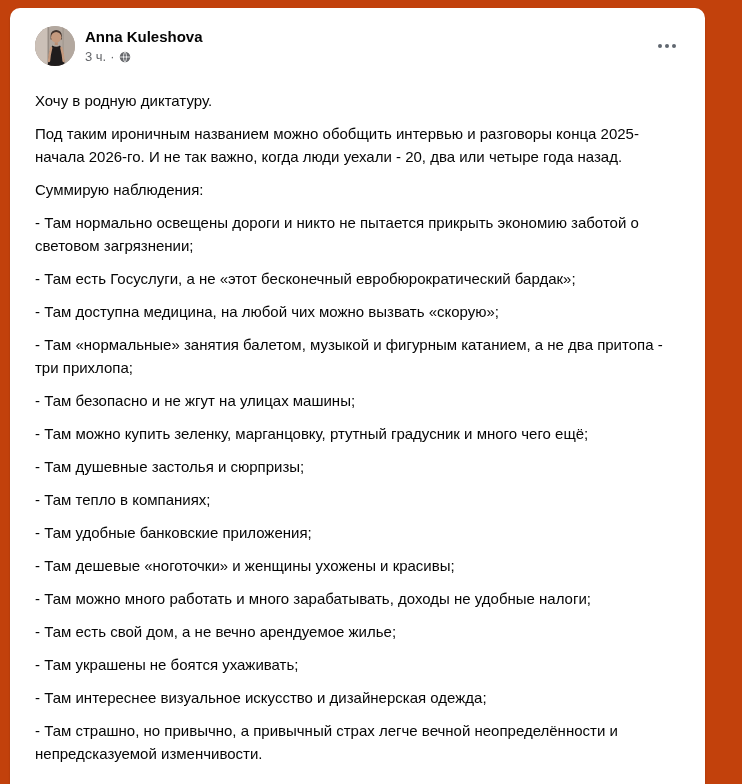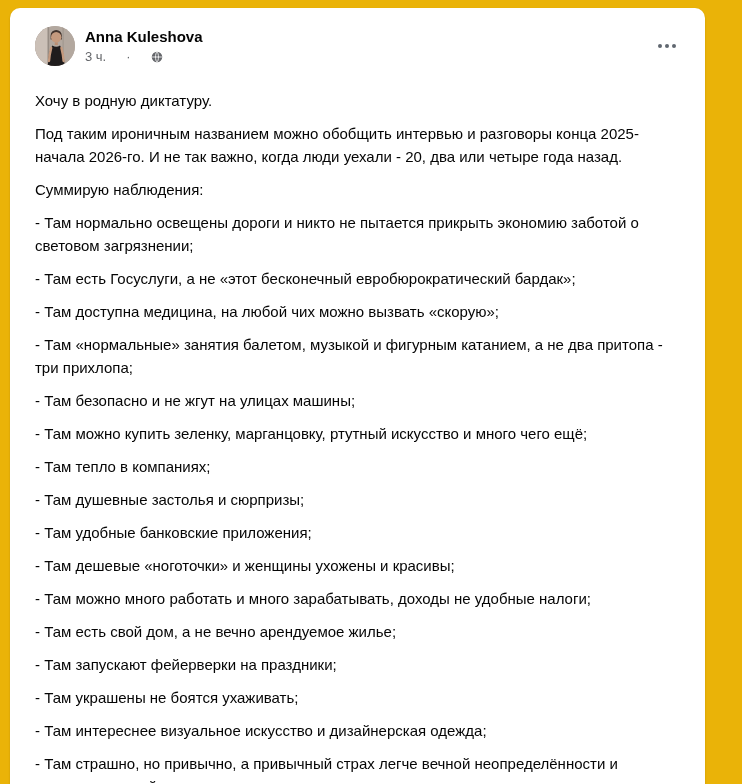--- a/index.html
+++ b/index.html
@@ -3,21 +3,21 @@
 <meta charset="utf-8">
 <style>
   * { margin: 0; padding: 0; box-sizing: border-box; }
   html, body { font-family: "Liberation Sans", "DejaVu Sans", sans-serif; }
   body { background: #f0f2f5; }
 
   .page {
     position: relative;
     width: 742px;
     height: 784px;
-    background: #eab308;
+    background: #c2410c;
     overflow: hidden;
   }
 
   .post-card {
     position: absolute;
     left: 10px;
     top: 8px;
     width: 695px;
     height: 800px;
     background: #ffffff;
@@ -47,21 +47,21 @@
   .author-name {
     font-size: 15px;
     font-weight: 700;
     color: #050505;
     line-height: 19px;
     cursor: pointer;
   }
   .meta-row {
     display: flex;
     align-items: center;
-    gap: 20px;
+    gap: 4px;
     margin-top: 3px;
     font-size: 13px;
     color: #65676b;
     line-height: 16px;
   }
   .meta-row .timestamp { cursor: pointer; }
   .meta-row .sep { color: #65676b; }
   .globe-icon svg { display: block; width: 12px; height: 12px; }
 
   .menu-btn {
@@ -146,27 +146,26 @@
 
     <div class="post-text">
         <p>Хочу в родную диктатуру.</p>
         <p>Под таким ироничным названием можно обобщить интервью и разговоры конца 2025-начала 2026-го. И не так важно, когда люди уехали - 20, два или четыре года назад.</p>
         <p>Суммирую наблюдения:</p>
         <p>- Там нормально освещены дороги и никто не пытается прикрыть экономию заботой о световом загрязнении;</p>
         <p>- Там есть Госуслуги, а не «этот бесконечный евробюрократический бардак»;</p>
         <p>- Там доступна медицина, на любой чих можно вызвать «скорую»;</p>
         <p>- Там «нормальные» занятия балетом, музыкой и фигурным катанием, а не два притопа - три прихлопа;</p>
         <p>- Там безопасно и не жгут на улицах машины;</p>
-        <p>- Там можно купить зеленку, марганцовку, ртутный искусство и много чего ещё;</p>
+        <p>- Там можно купить зеленку, марганцовку, ртутный градусник и много чего ещё;</p>
+        <p>- Там душевные застолья и сюрпризы;</p>
         <p>- Там тепло в компаниях;</p>
-        <p>- Там душевные застолья и сюрпризы;</p>
         <p>- Там удобные банковские приложения;</p>
         <p>- Там дешевые «ноготочки» и женщины ухожены и красивы;</p>
         <p>- Там можно много работать и много зарабатывать, доходы не удобные налоги;</p>
         <p>- Там есть свой дом, а не вечно арендуемое жилье;</p>
-        <p>- Там запускают фейерверки на праздники;</p>
         <p>- Там украшены не боятся ухаживать;</p>
         <p>- Там интереснее визуальное искусство и дизайнерская одежда;</p>
         <p>- Там страшно, но привычно, а привычный страх легче вечной неопределённости и непредсказуемой изменчивости.</p>
       </div>
 
   </div>
 </div>
 
 </body></html>

